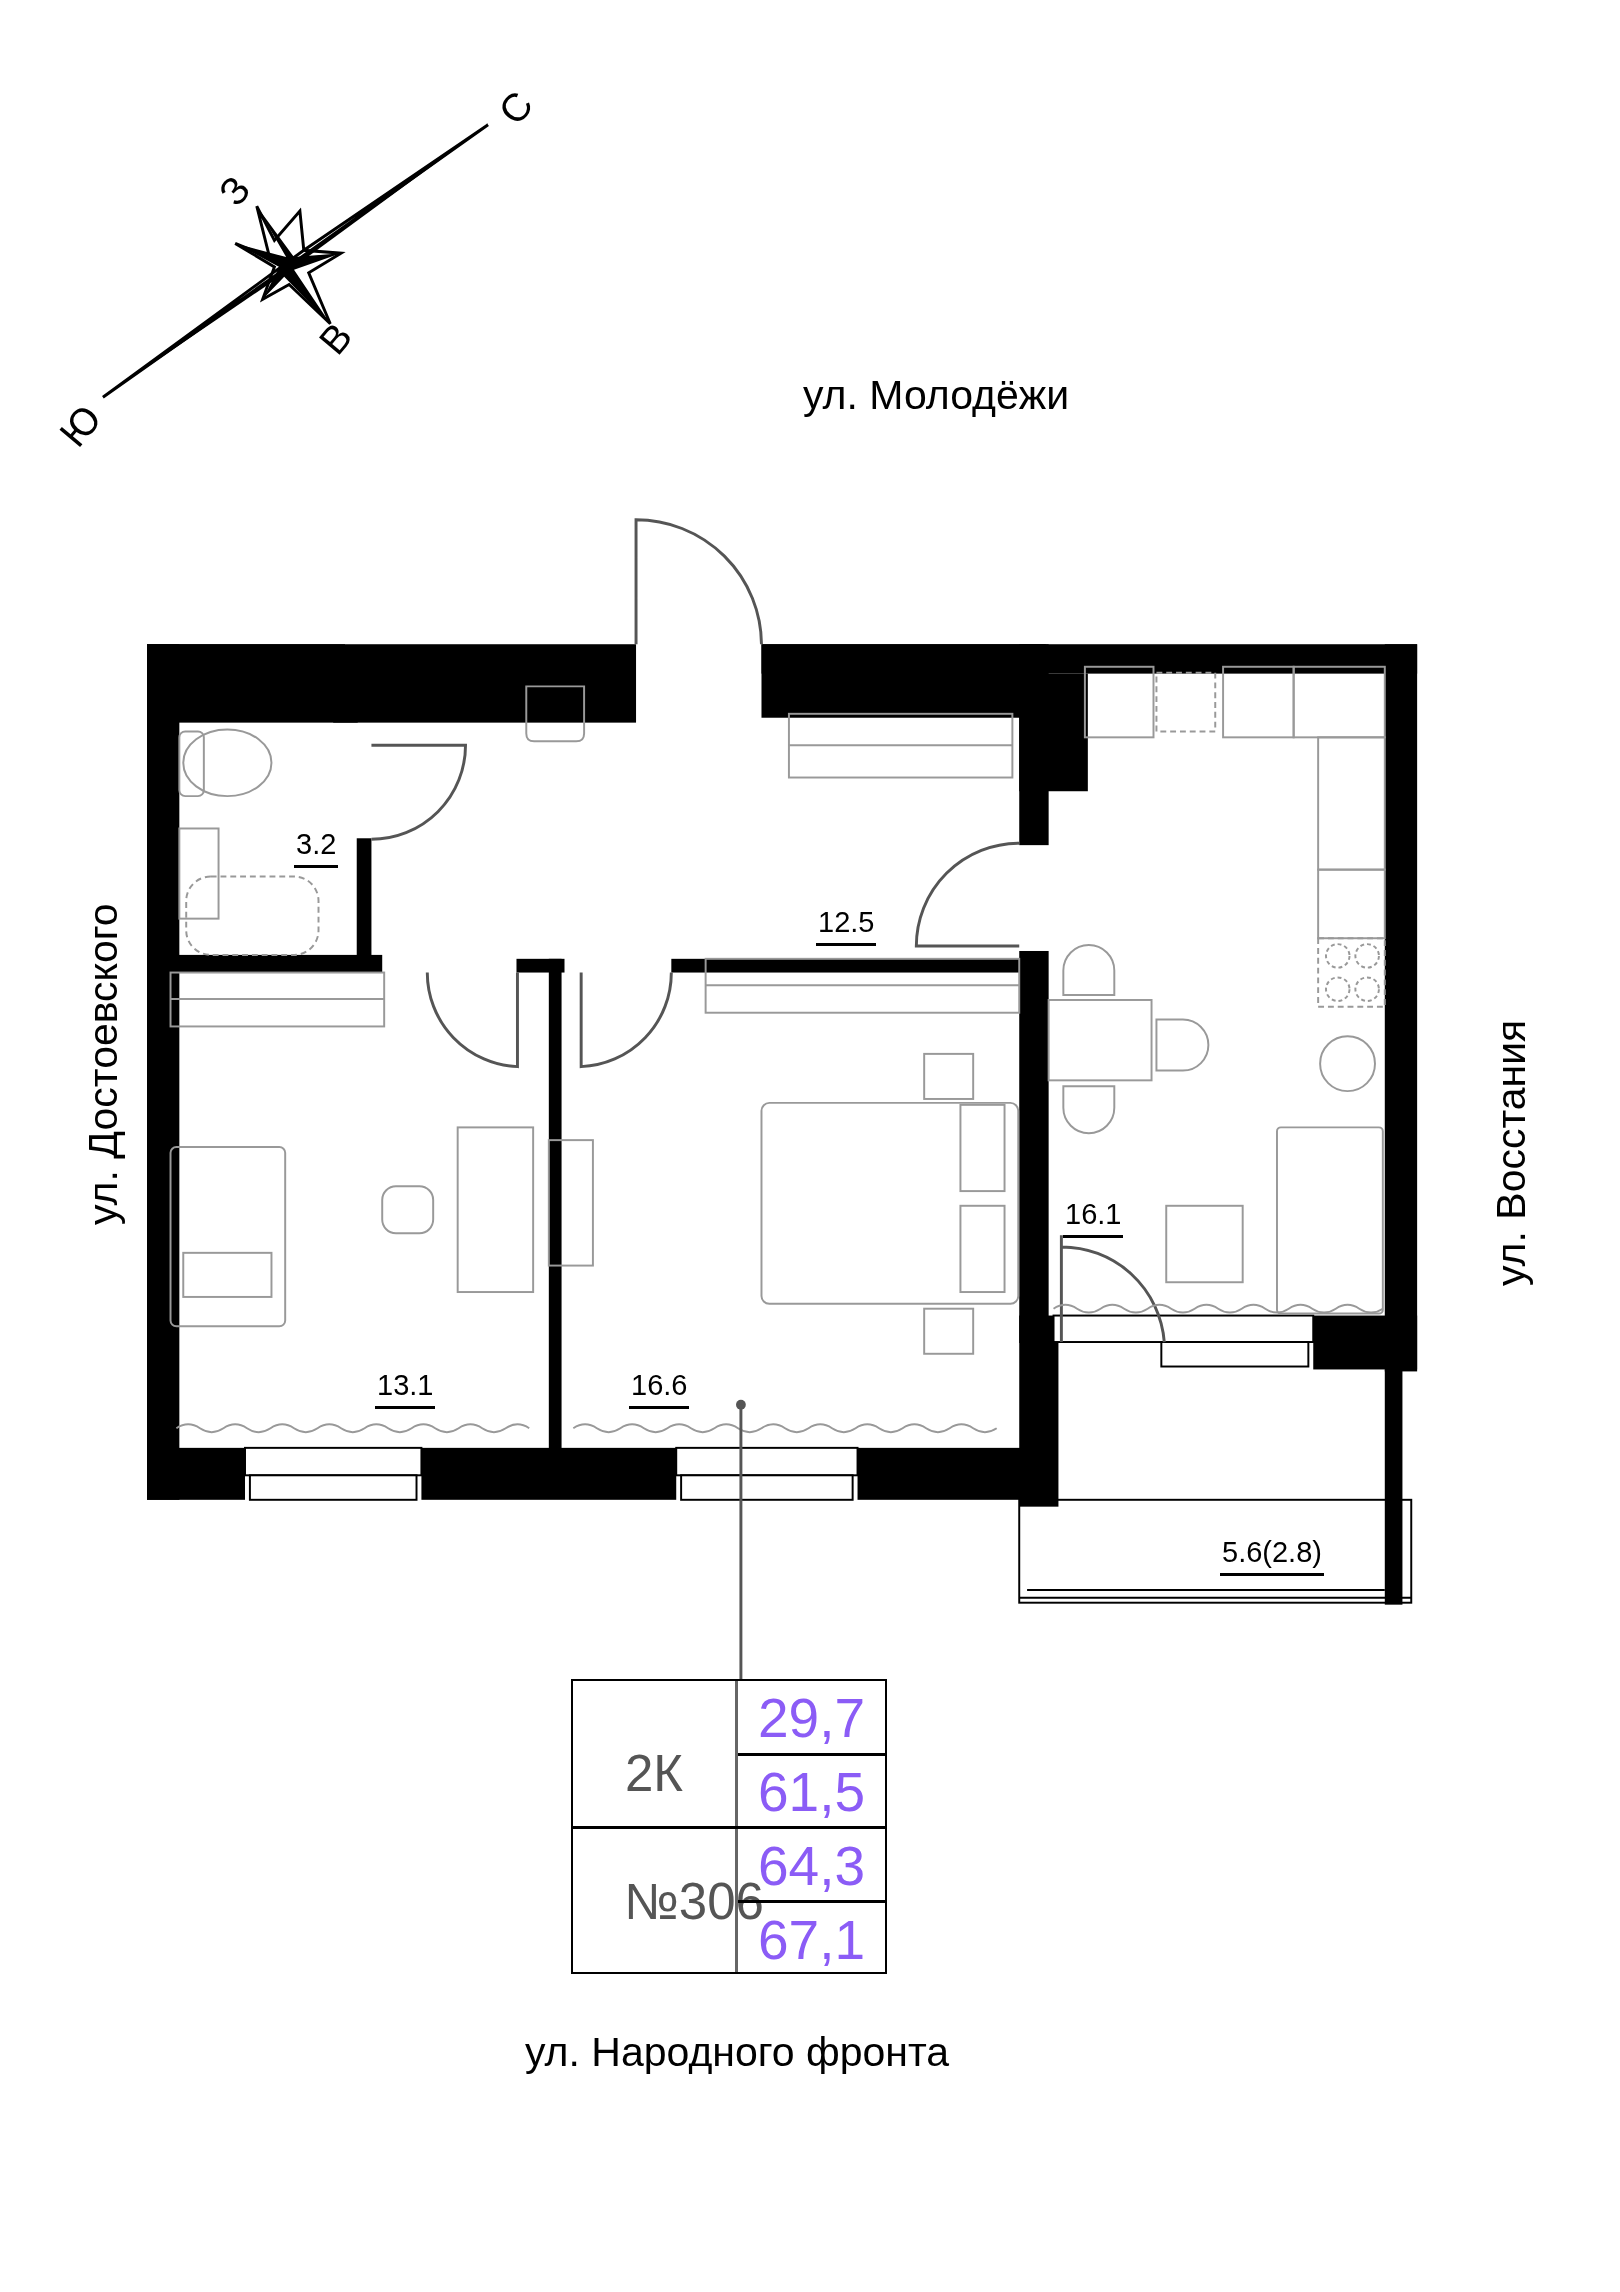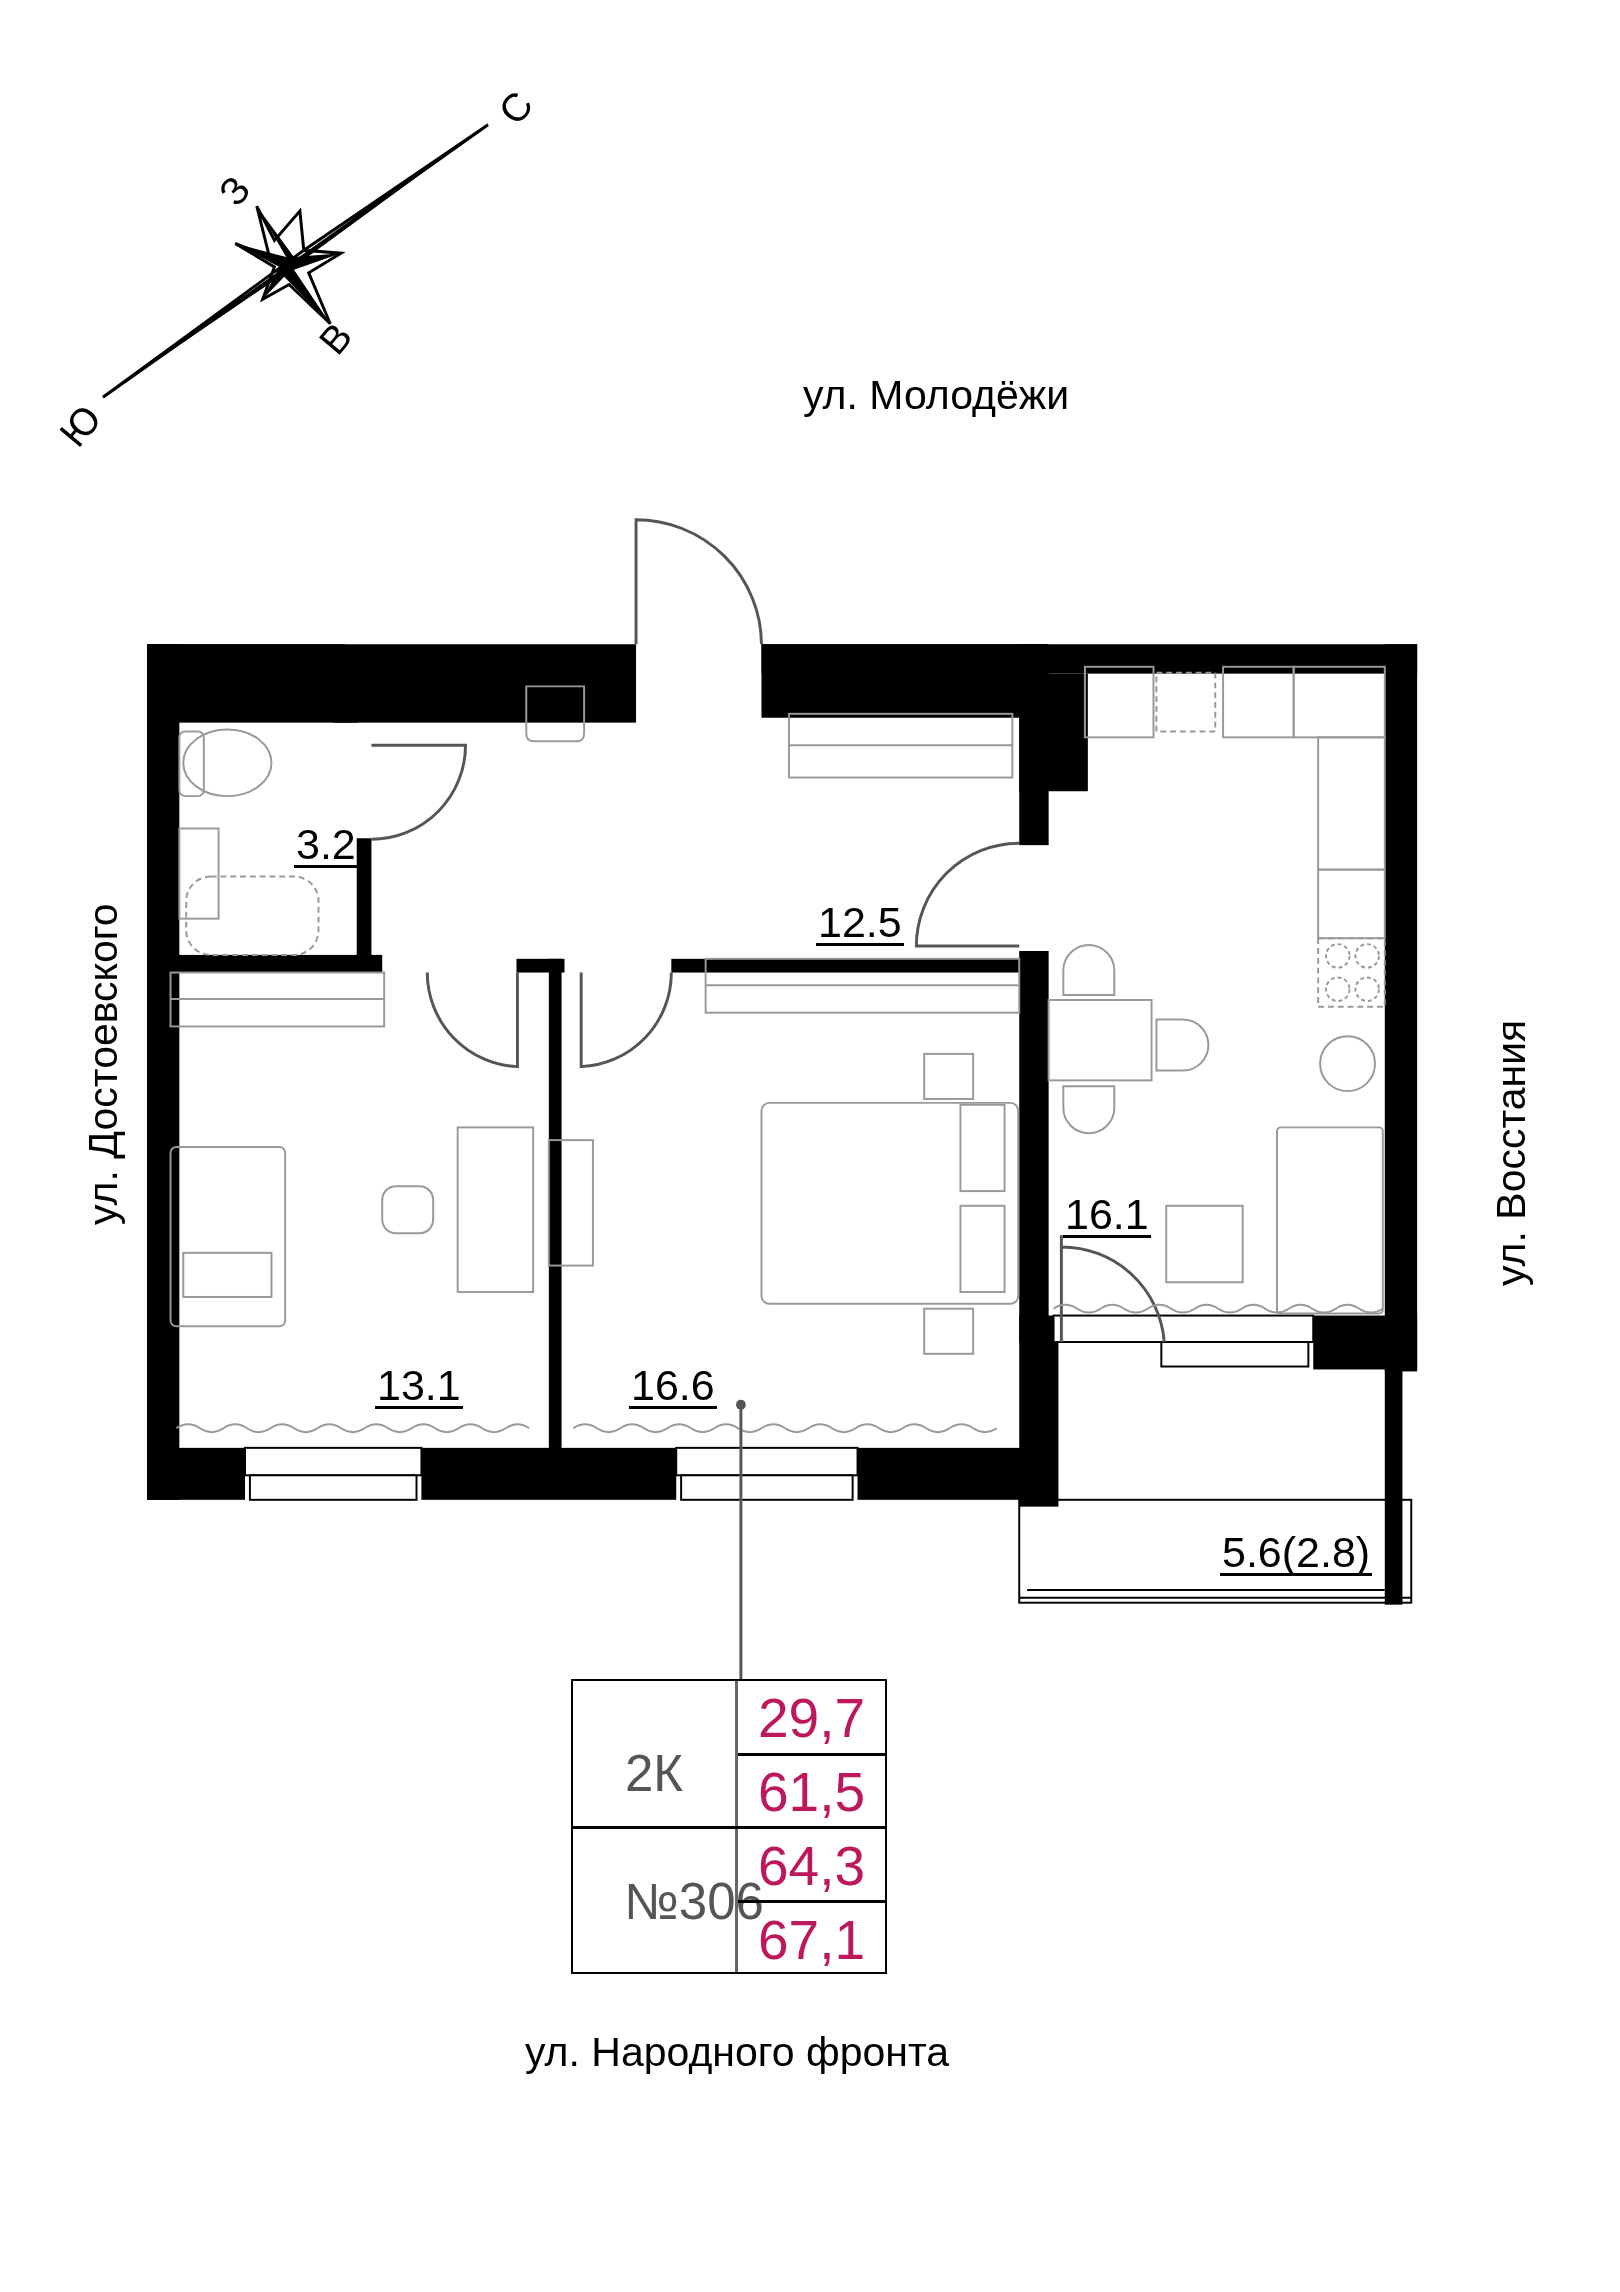--- a/index.html
+++ b/index.html
@@ -1,24 +1,24 @@
 <!DOCTYPE html>
 <html><head>
 <meta charset="utf-8">
 <style>
   html,body{margin:0;padding:0;background:#fff;}
   body{width:1620px;height:2293px;position:relative;overflow:hidden;font-family:"Liberation Sans",sans-serif;}
   svg{position:absolute;left:0;top:0;}
   .street{position:absolute;font-family:"Liberation Sans",sans-serif;font-size:41px;color:#000;white-space:nowrap;}
   .vert-left{transform-origin:left top;transform:rotate(-90deg);}
   .vert-right{transform-origin:left top;transform:rotate(-90deg);}
-  .area{position:absolute;font-family:"Liberation Sans",sans-serif;font-size:43px;color:#000;border-bottom:3.9px solid #000;padding:0 2px 2px 2px;line-height:37px;white-space:nowrap;}
+  .area{position:absolute;font-family:"Liberation Sans",sans-serif;font-size:29px;color:#000;border-bottom:3.9px solid #000;padding:0 2px 2px 2px;line-height:37px;white-space:nowrap;}
   .summary{position:absolute;left:571px;top:1679px;width:316px;height:295px;border:2.9px solid #000;box-sizing:border-box;}
   .summary .left-cell{position:absolute;left:0;width:162px;display:flex;align-items:center;justify-content:center;font-size:51px;color:#555;}
-  .summary .right-cell{position:absolute;left:165px;right:0;height:74px;display:flex;align-items:center;justify-content:center;font-size:55px;color:#be185d;}
+  .summary .right-cell{position:absolute;left:165px;right:0;height:74px;display:flex;align-items:center;justify-content:center;font-size:55px;color:#8b5cf6;}
   .summary .hline{position:absolute;left:0;right:0;height:2.9px;background:#000;}
   .summary .hline-r{position:absolute;left:165px;right:0;height:2.9px;background:#000;}
   .summary .vline{position:absolute;left:162px;top:0;bottom:0;width:2.9px;background:#666;}
   .compass-label{position:absolute;font-size:39px;color:#000;}
 </style>
 </head>
 <body>
 
 <svg width="1620" height="2293" viewBox="0 0 1653 2339">
 

